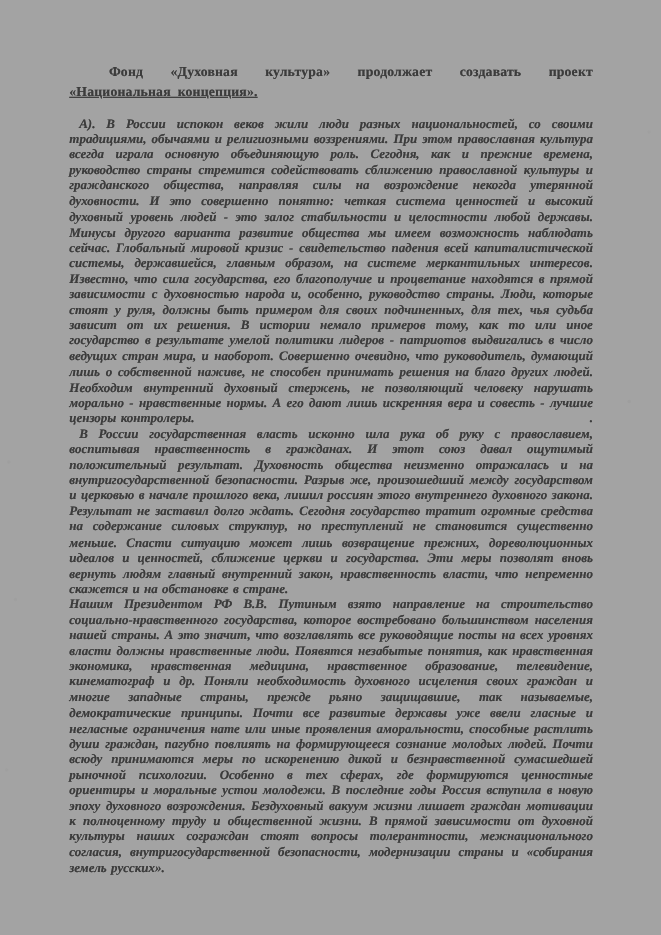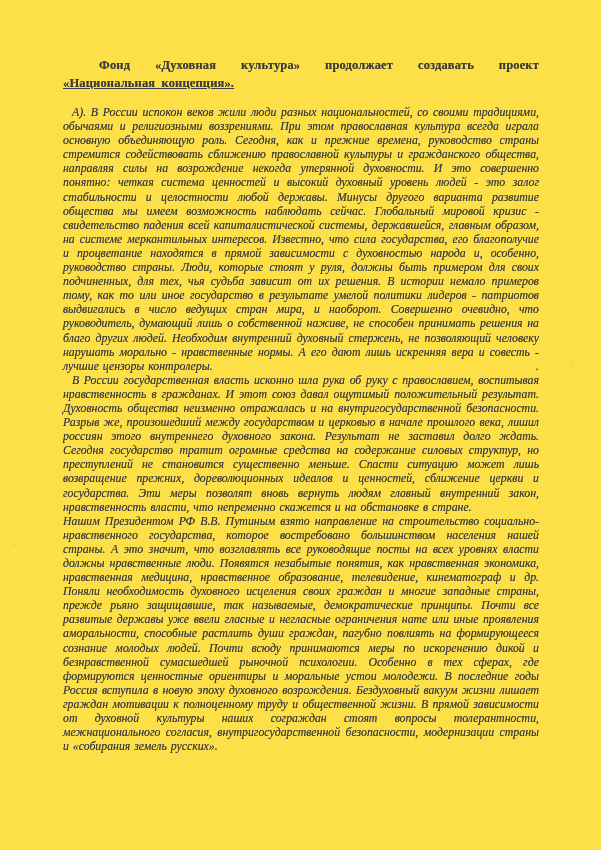--- a/index.html
+++ b/index.html
@@ -4,21 +4,21 @@
 <style>
   html, body {
     margin: 0;
     padding: 0;
     background: #e8e8e8;
   }
   .page {
     position: relative;
     width: 601px;
     height: 850px;
-    background: #fde047;
+    background: #a3a3a3;
     overflow: hidden;
     font-family: "Liberation Serif", serif;
     box-sizing: border-box;
   }
   
   .scan-noise {
     position: absolute;
     inset: 0;
     pointer-events: none;
     background-image:
@@ -46,21 +46,21 @@
     word-spacing: 3px;
     letter-spacing: 0.15px;
   }
   .heading .underlined {
     text-decoration: underline;
   }
   .body-para {
     margin: 0;
     font-size: 11.8px;
     line-height: 14.1px;
-    font-weight: normal;
+    font-weight: bold;
     font-style: italic;
     text-align: justify;
     word-spacing: 1px;
   }
   .indent-small {
     text-indent: 9px;
   }
   .stray-period {
     float: right;
   }

